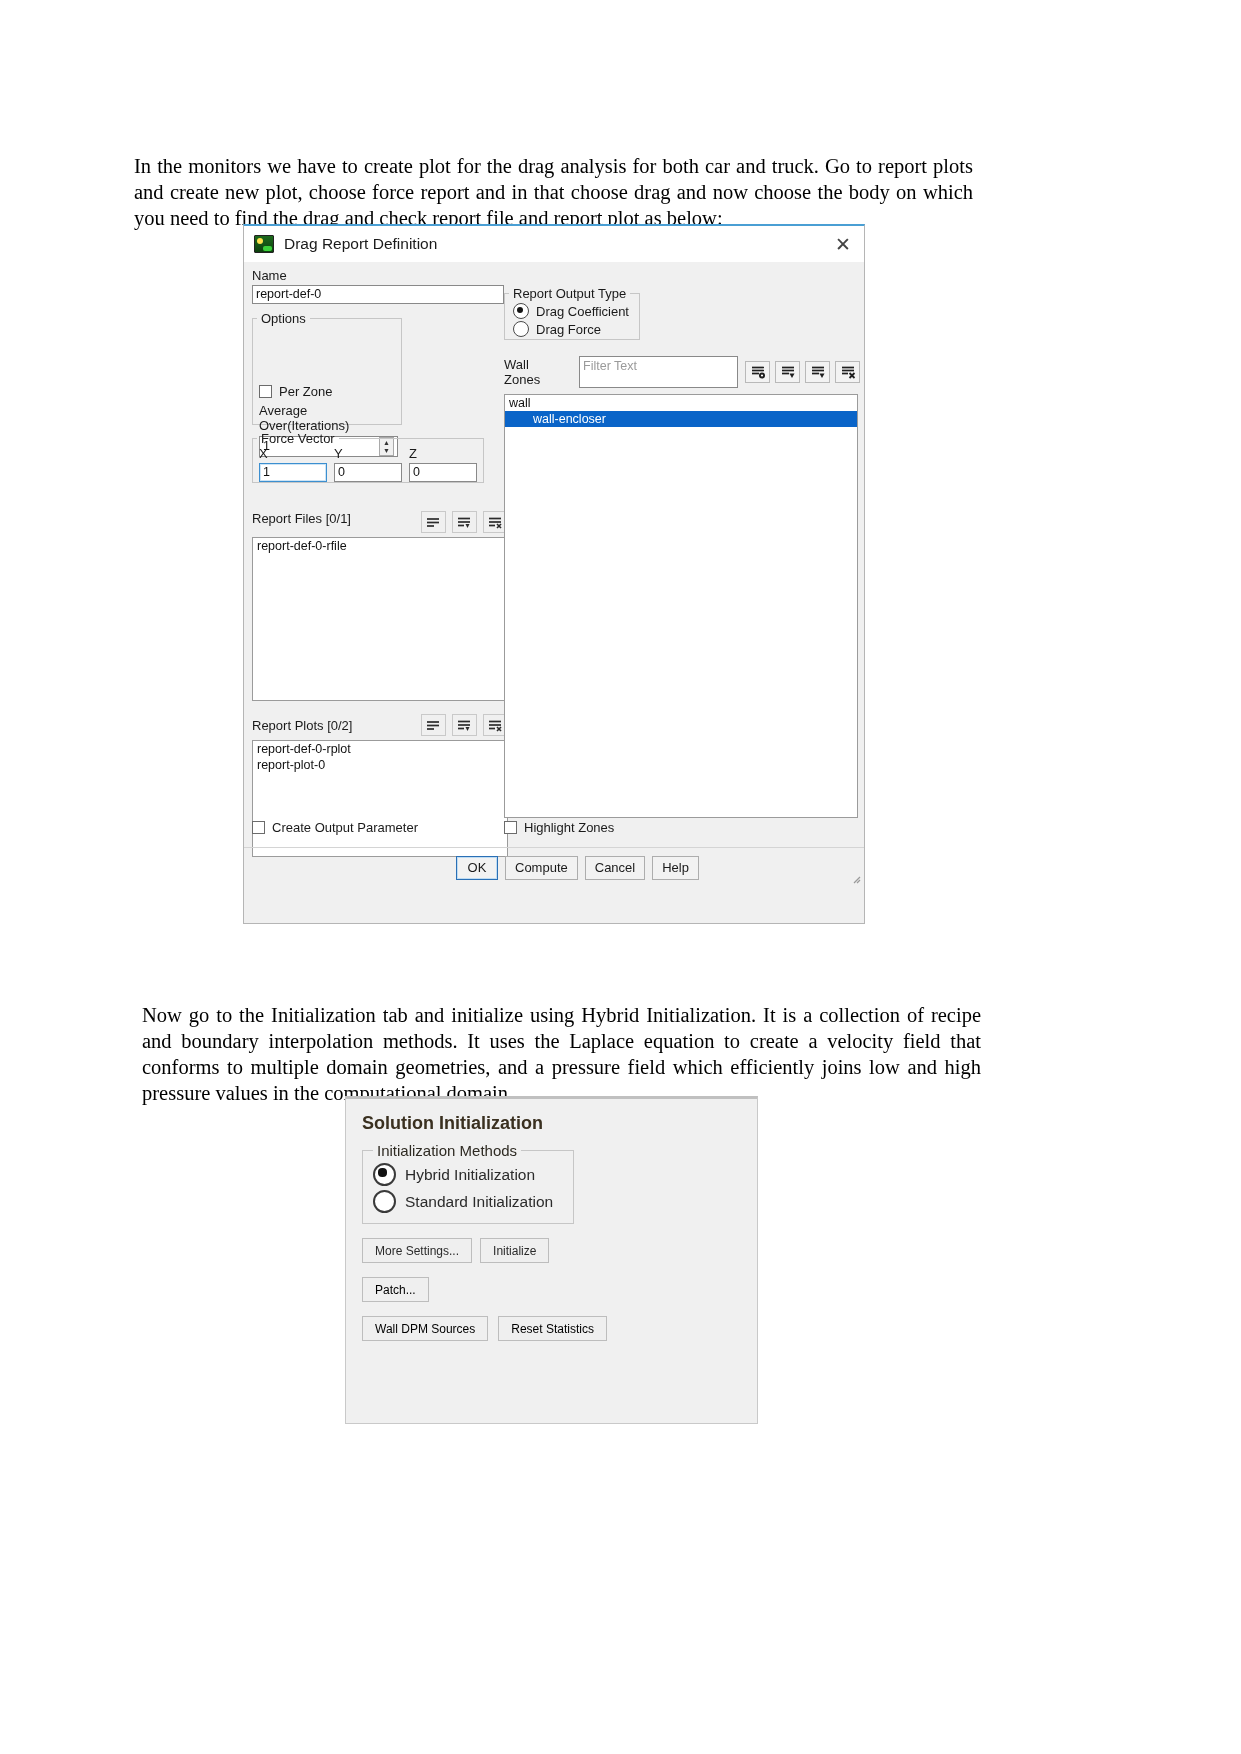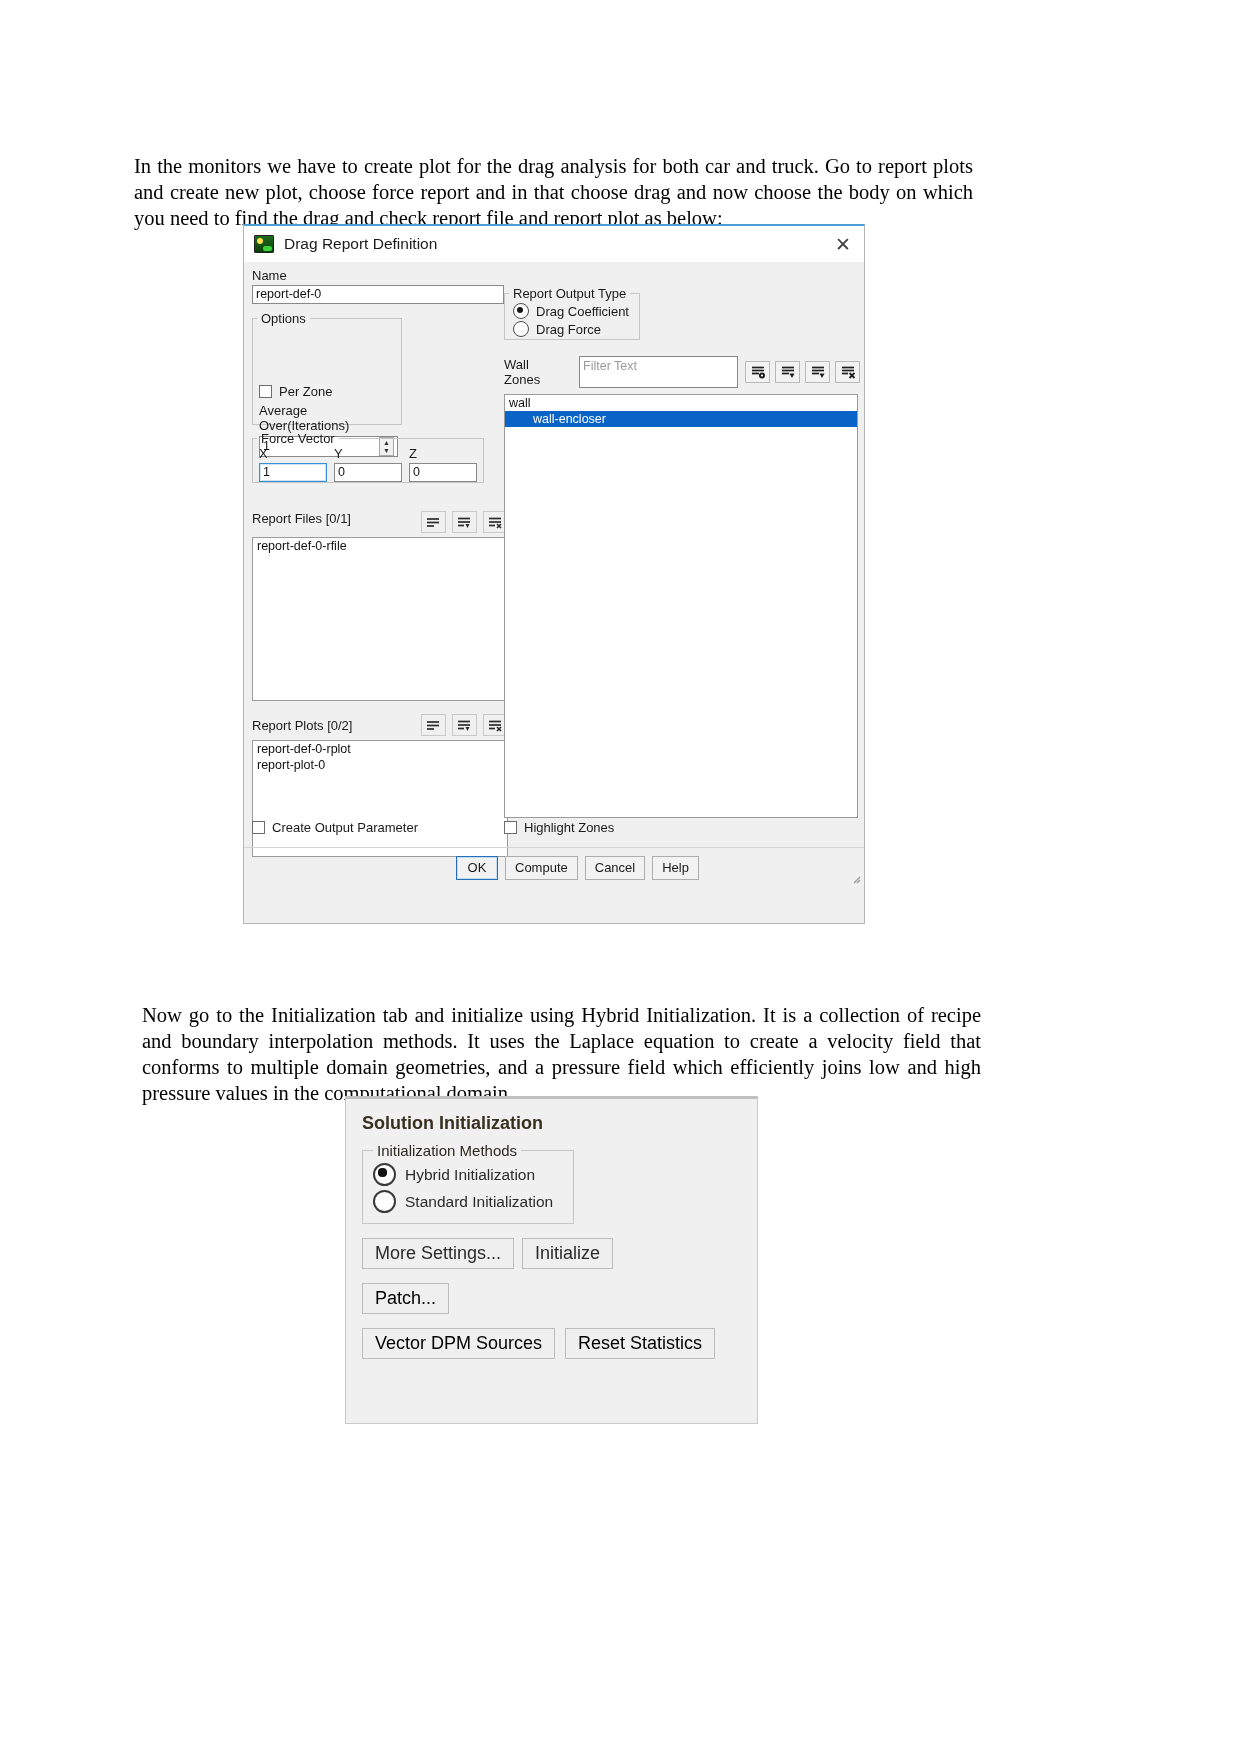--- a/index.html
+++ b/index.html
@@ -326,24 +326,24 @@
   }
   .si-rb.on::after {
     content: "";
     position: absolute;
     left: 3.4px; top: 3.4px;
     width: 8.2px; height: 8.2px;
     border-radius: 50%;
     background: #121212;
   }
   .si-btn {
-    height: 31px;
+    height: 25px;
     border: 1px solid #bdbdbd;
     background: #efefef;
-    font-size: 18px;
+    font-size: 12px;
     font-family: "Liberation Sans", sans-serif;
     color: #2b2b2b;
     padding: 0 12px;
     display: inline-flex;
     align-items: center;
     justify-content: center;
     box-sizing: border-box;
   }
   .si-btn.disabled { color: #000000; }
   #si-row-1 { display: flex; gap: 8px; margin-top: 14px; }
@@ -606,16 +606,16 @@
   <div id="si-row-1">
     <span class="si-btn">More Settings...</span>
     <span class="si-btn">Initialize</span>
   </div>
 
   <div id="si-row-2">
     <span class="si-btn disabled">Patch...</span>
   </div>
 
   <div id="si-row-3">
-    <span class="si-btn disabled">Vector DPM Sources</span>
+    <span class="si-btn disabled">Wall DPM Sources</span>
     <span class="si-btn disabled">Reset Statistics</span>
   </div>
 </div>
 
 </body></html>

